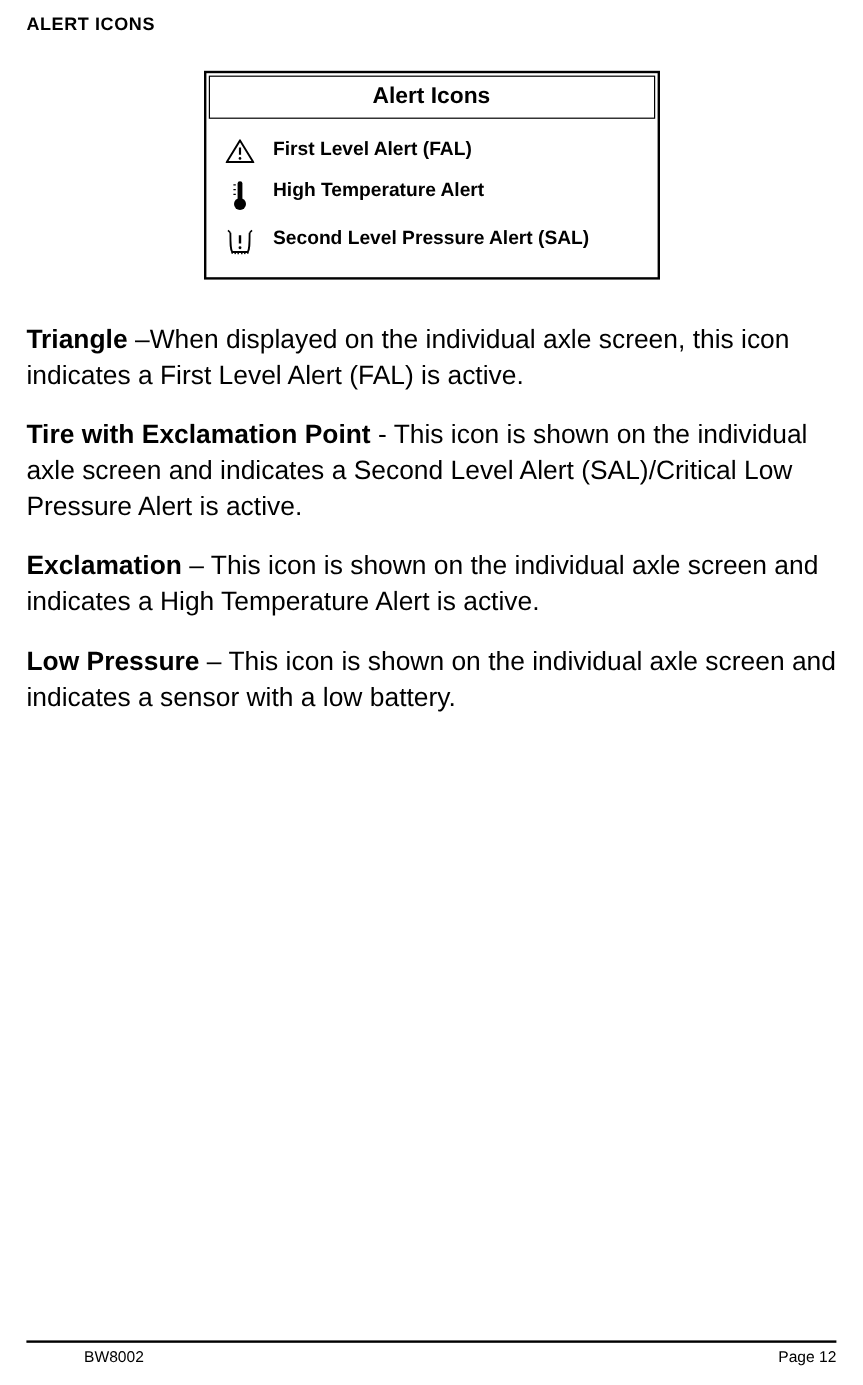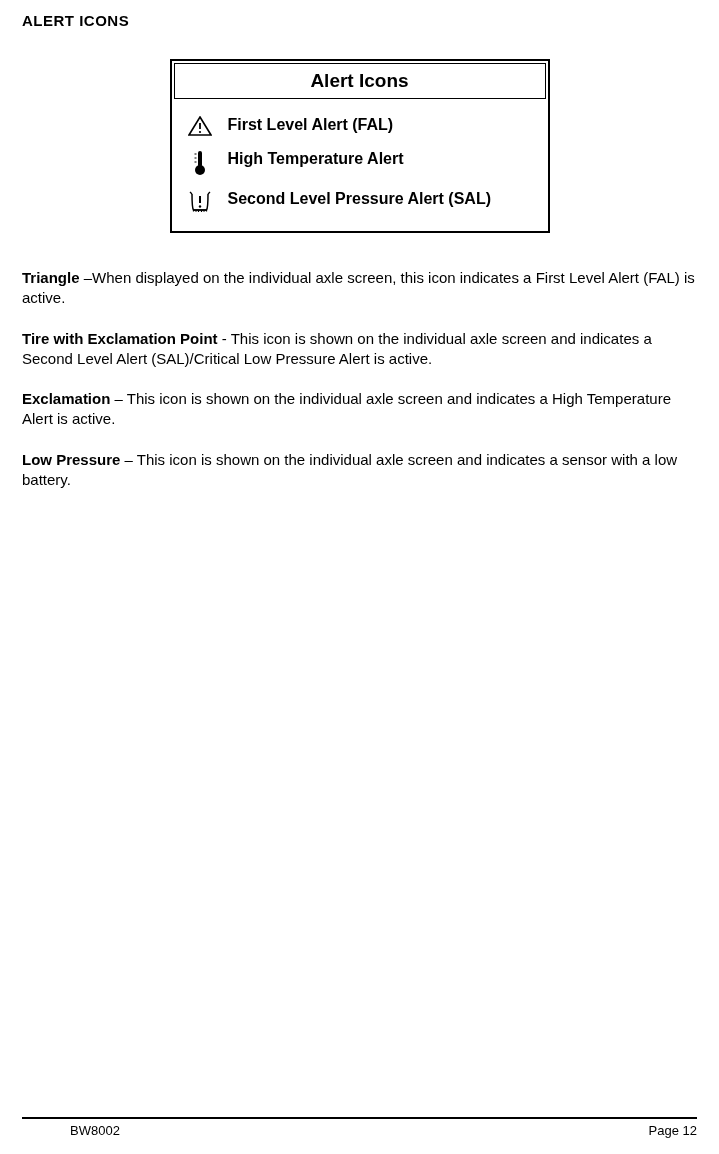--- a/index.html
+++ b/index.html
@@ -52,21 +52,21 @@
       align-items: center;
     }
     .icon-cell svg {
       display: block;
     }
     .icon-label {
       font-weight: bold;
       font-size: 16px;
     }
     .para {
-      font-size: 15px;
+      font-size: 22px;
       line-height: 1.35;
       margin-bottom: 20px;
     }
     .para b {
       font-weight: bold;
     }
     .footer {
       position: absolute;
       bottom: 16px;
       left: 22px;

